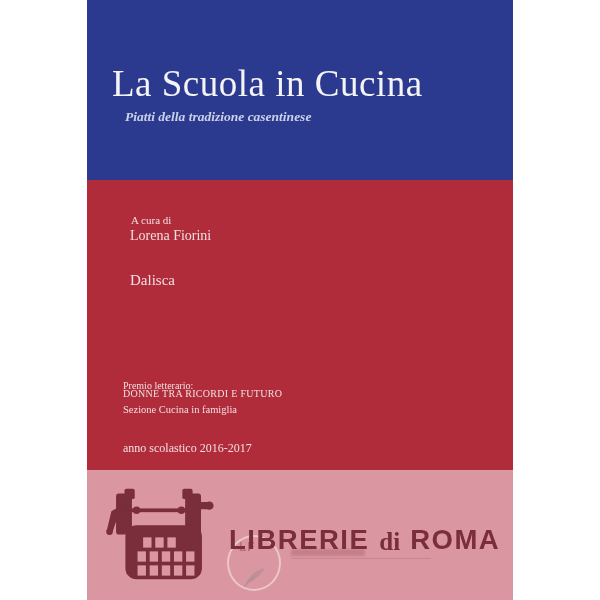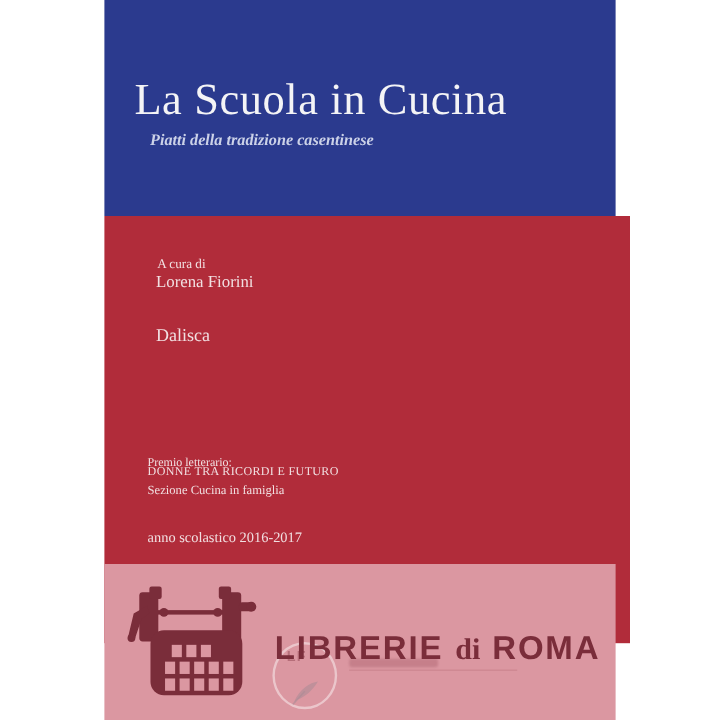--- a/index.html
+++ b/index.html
@@ -4,21 +4,21 @@
 <style>
   html,body{margin:0;padding:0;background:#ffffff;}
   #stage{
     position:relative;width:600px;height:600px;margin:0 auto;
     background:#ffffff;overflow:hidden;
     font-family:"Liberation Serif", serif;
   }
   
   .cover{position:absolute;left:87px;top:0;width:426px;height:470px;}
   .cover-blue{position:absolute;left:0;top:0;width:100%;height:180px;background:#2b3a8e;}
-  .cover-red{position:absolute;left:0;top:180px;width:100%;height:356px;background:#b12c3a;padding-left:12px;}
+  .cover-red{position:absolute;left:0;top:180px;width:100%;height:356px;background:#b12c3a;}
   .book-title{
     position:absolute;left:25px;top:62px;margin:0;
     color:#f4f4f6;font-size:37px;font-weight:400;letter-spacing:0.5px;
     font-family:"Liberation Serif", serif;white-space:nowrap;
   }
   .book-subtitle{
     position:absolute;left:26px;top:109px;
     color:#ccd2e8;font-size:13.5px;font-style:italic;font-weight:700;
     white-space:nowrap;
     margin-left:12px;

